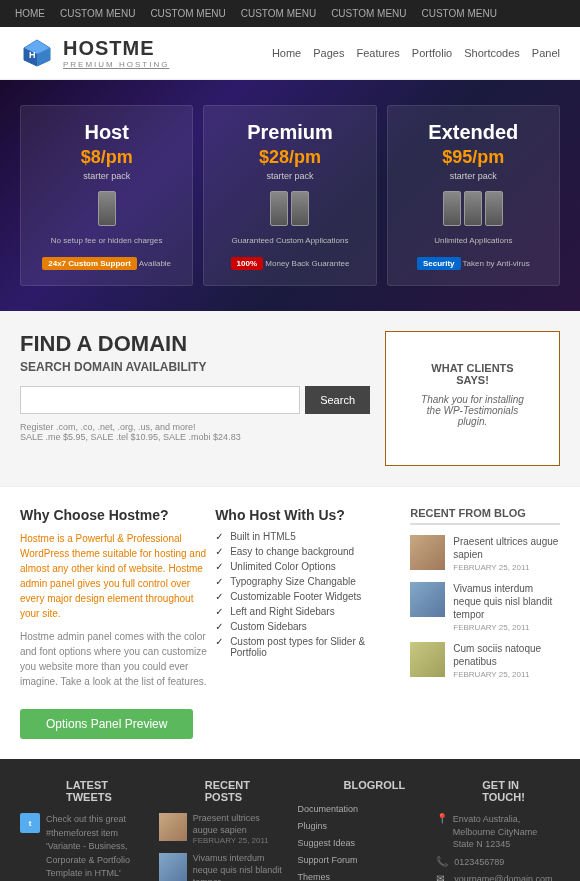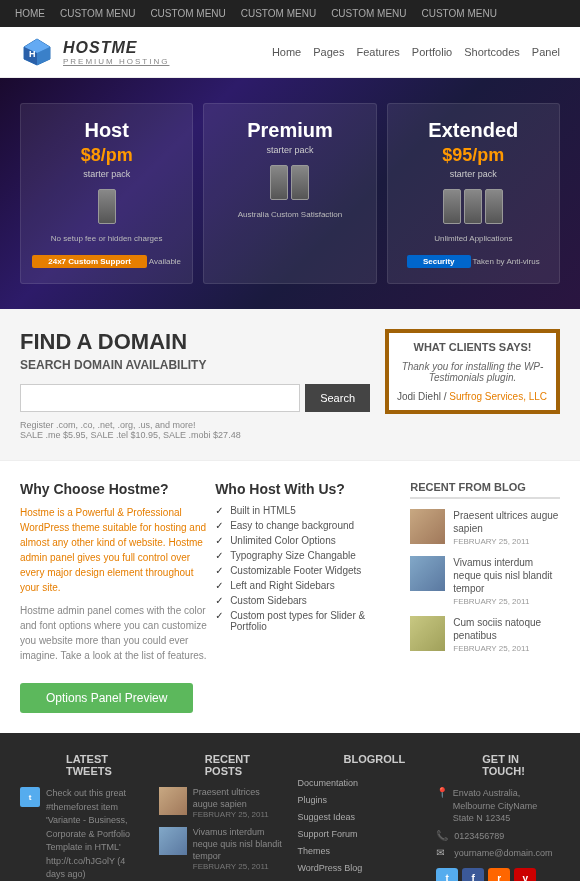--- a/index.html
+++ b/index.html
@@ -7,52 +7,52 @@
 
     
     .top-nav { background: #222; padding: 8px 15px; display: flex; gap: 15px; align-items: center; }
     .top-nav a { color: #aaa; text-decoration: none; font-size: 10px; text-transform: uppercase; }
 
     
     .header { background: #fff; padding: 10px 20px; display: flex; align-items: center; justify-content: space-between; border-bottom: 1px solid #eee; }
     .logo { display: flex; align-items: center; gap: 8px; }
     .logo-icon { width: 35px; height: 30px; }
     .logo-text { display: flex; flex-direction: column; }
-    .logo-title { font-size: 16px; font-weight: bold; color: #333; letter-spacing: 1px; font-style: italic; }
+    .logo-title { font-size: 20px; font-weight: bold; color: #333; letter-spacing: 1px; }
     .logo-sub { font-size: 8px; color: #888; text-transform: uppercase; letter-spacing: 2px; text-decoration: underline; }
     .main-nav { display: flex; gap: 12px; }
     .main-nav a { color: #555; text-decoration: none; font-size: 11px; }
 
     
     .hero { background: linear-gradient(135deg, #1a0a2e 0%, #2d1b69 30%, #1a1a3e 60%, #2a1540 100%); padding: 25px 20px; display: flex; gap: 10px; justify-content: center; }
     .plan-card { flex: 1; background: rgba(255,255,255,0.08); border: 1px solid rgba(255,255,255,0.1); border-radius: 3px; padding: 15px 10px; text-align: center; color: #fff; }
     .plan-name { font-size: 20px; font-weight: bold; color: #fff; margin-bottom: 3px; }
     .plan-price { font-size: 18px; font-weight: bold; color: #f90; margin-bottom: 3px; }
     .plan-card:nth-child(2) .plan-price { color: #f90; }
     .plan-card:nth-child(3) .plan-price { color: #f90; }
     .plan-starter { font-size: 9px; color: #ccc; margin-bottom: 10px; }
     .server-icon { display: flex; justify-content: center; gap: 3px; margin: 10px 0; }
     .server-unit { width: 18px; height: 35px; background: linear-gradient(to bottom, #888, #555); border-radius: 2px; border: 1px solid #999; }
     .plan-note { font-size: 8px; color: #bbb; margin-top: 8px; }
-    .plan-badge { display: inline-block; padding: 2px 16px; border-radius: 2px; font-size: 8px; font-weight: bold; margin-top: 4px; }
+    .plan-badge { display: inline-block; padding: 2px 6px; border-radius: 2px; font-size: 8px; font-weight: bold; margin-top: 4px; }
     .badge-orange { background: #e67e00; color: #fff; }
     .badge-red { background: #cc0000; color: #fff; }
     .badge-blue { background: #0066cc; color: #fff; }
 
     
     .domain-section { display: flex; gap: 15px; padding: 20px; background: #f5f5f5; }
     .domain-left { flex: 2; }
     .domain-right { flex: 1; }
     .domain-title { font-size: 22px; font-weight: bold; color: #333; text-transform: uppercase; margin-bottom: 3px; }
     .domain-subtitle { font-size: 12px; font-weight: bold; color: #555; text-transform: uppercase; margin-bottom: 12px; }
     .search-row { display: flex; gap: 5px; margin-bottom: 8px; }
     .search-input { flex: 1; padding: 7px 10px; border: 1px solid #ccc; font-size: 11px; background: #fff; }
     .search-btn { padding: 7px 15px; background: #444; color: #fff; border: none; font-size: 11px; cursor: pointer; }
     .domain-info { font-size: 9px; color: #888; }
-    .client-box { background: #fff; border: 4px solid #a16207; padding: 8px; font-size: 10px; }
+    .client-box { background: #fff; border: 1px solid #a16207; padding: 30px; font-size: 10px; }
     .client-title { font-size: 11px; font-weight: bold; color: #555; margin-bottom: 8px; text-align: center; }
     .client-quote { font-style: italic; color: #666; font-size: 10px; margin-bottom: 8px; text-align: center; }
     .client-name { font-size: 10px; color: #555; }
     .client-link { color: #e67e00; text-decoration: none; }
 
     
     .features-section { padding: 20px; display: flex; gap: 8px; }
     .why-col { flex: 1; }
     .who-col { flex: 1; }
     .blog-col { flex: 0.8; }
@@ -147,26 +147,31 @@
     </div>
     <div class="plan-note">No setup fee or hidden charges</div>
     <div class="plan-note">
       <span class="plan-badge badge-orange">24x7 Custom Support</span>
       <span>Available</span>
     </div>
   </div>
 
   <div class="plan-card">
     <div class="plan-name">Premium</div>
+    <div class="plan-price">$28/pm</div>
     <div class="plan-starter">starter pack</div>
     <div class="server-icon">
       <div class="server-unit"></div>
       <div class="server-unit"></div>
     </div>
-    <div class="plan-note">Australia Custom Satisfaction</div>
+    <div class="plan-note">Guaranteed Custom Applications</div>
+    <div class="plan-note">
+      <span class="plan-badge badge-red">100%</span>
+      <span>Money Back Guarantee</span>
+    </div>
   </div>
 
   <div class="plan-card">
     <div class="plan-name">Extended</div>
     <div class="plan-price">$95/pm</div>
     <div class="plan-starter">starter pack</div>
     <div class="server-icon">
       <div class="server-unit"></div>
       <div class="server-unit"></div>
       <div class="server-unit"></div>
@@ -181,30 +186,26 @@
 
 <section class="domain-section">
   <div class="domain-left">
     <div class="domain-title">FIND A DOMAIN</div>
     <div class="domain-subtitle">SEARCH DOMAIN AVAILABILITY</div>
     <div class="search-row">
       <input class="search-input" type="text" placeholder="" style="">
       <button class="search-btn">Search</button>
     </div>
     <div class="domain-info">Register .com, .co, .net, .org, .us, and more!</div>
-    <div class="domain-info">SALE .me $5.95, SALE .tel $10.95, SALE .mobi $27.48</div>
+    <div class="domain-info">SALE .me $5.95, SALE .tel $10.95, SALE .mobi $24.83</div>
   </div>
   <div class="domain-right">
     <div class="client-box">
       <div class="client-title">WHAT CLIENTS SAYS!</div>
       <div class="client-quote">Thank you for installing the WP-Testimonials plugin.</div>
-      <div class="client-name">
-        <span>Jodi Diehl /</span>
-        <a class="client-link">Surfrog Services, LLC</a>
-      </div>
     </div>
   </div>
 </section>
 
 <div class="divider"></div>
 
 <section class="features-section">
   <div class="why-col">
     <div class="section-title">Why Choose Hostme?</div>
     <div class="section-text">Hostme is a Powerful &amp; Professional WordPress theme suitable for hosting and almost any other kind of website. Hostme admin panel gives you full control over every major design element throughout your site.</div>

